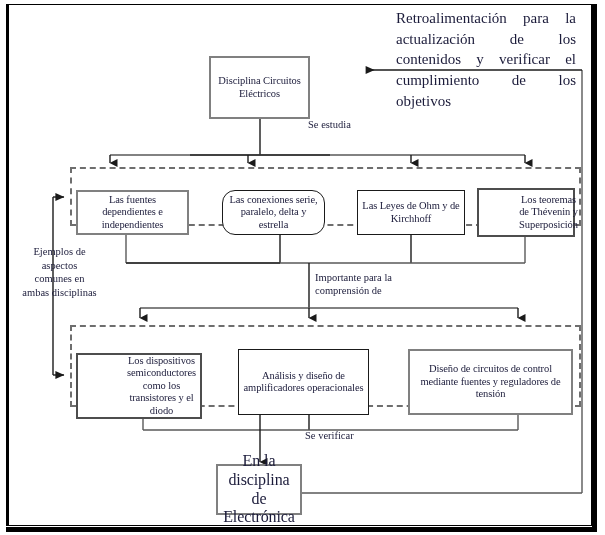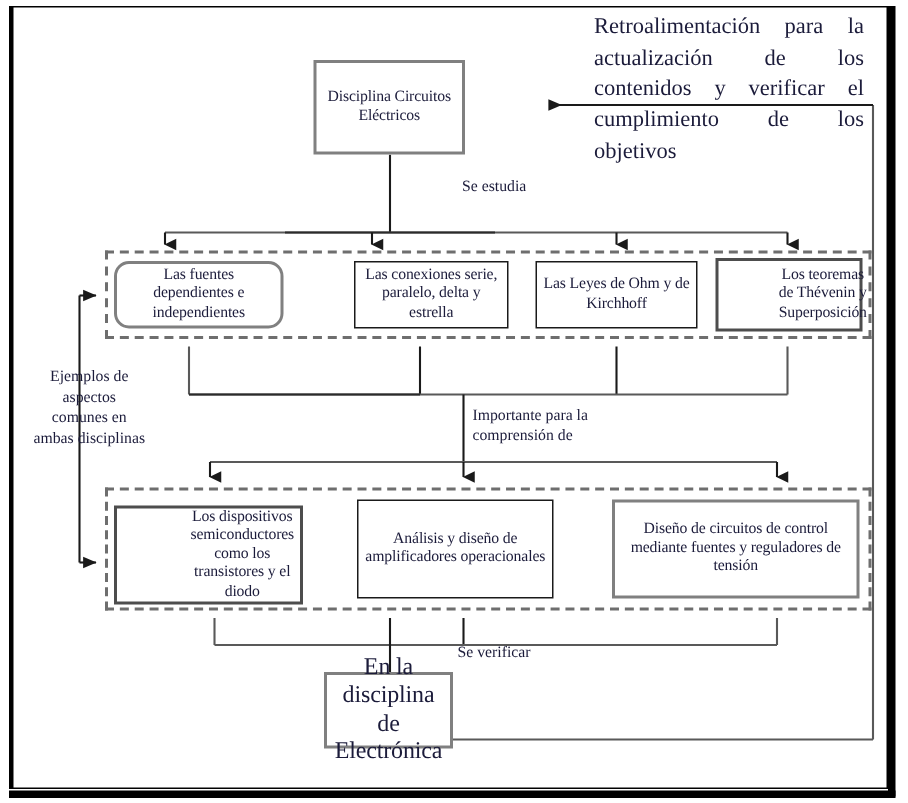--- a/index.html
+++ b/index.html
@@ -28,40 +28,41 @@
 
   .node{
     position:absolute;box-sizing:border-box;
     background:#fff;
     display:flex;align-items:center;justify-content:center;
     text-align:center;
     line-height:1.18;
     font-size:10.5px;
     letter-spacing:-0.1px;
     padding:2px 3px;
+    margin-top:16px;
   }
   .node.gray{border:2px solid #808080;}
   .node.dark{border:2px solid #4d4d4d;padding-left:48px;}
   .node.thin{border:1px solid #1a1a1a;}
 
   #node-top{left:209px;top:40px;width:101px;height:63px;font-size:10.5px;}
   #node-bottom{left:216px;top:448px;width:86px;height:51px;font-size:16px;}
 
   
   .group{
     position:absolute;box-sizing:border-box;
     border:2px dashed #6e6e6e;
     background:transparent;
   }
   #group-row2{left:70px;top:167px;width:511px;height:59px;}
   #group-row3{left:70px;top:325px;width:511px;height:82px;}
 
   
-  #r2a{left:76px;top:174px;width:113px;height:45px;border-radius:10px;}
-  #r2b{left:236px;top:174px;width:103px;height:45px;}
+  #r2a{left:76px;top:174px;width:113px;height:45px;}
+  #r2b{left:222px;top:174px;width:103px;height:45px;border-radius:13px;}
   #r2c{left:357px;top:174px;width:108px;height:45px;}
   #r2d{left:477px;top:172px;width:98px;height:49px;}
 
   
   #r3a{left:76px;top:337px;width:126px;height:66px;}
   #r3b{left:238px;top:333px;width:131px;height:66px;}
   #r3c{left:408px;top:333px;width:165px;height:66px;}
 
   
   .label{

